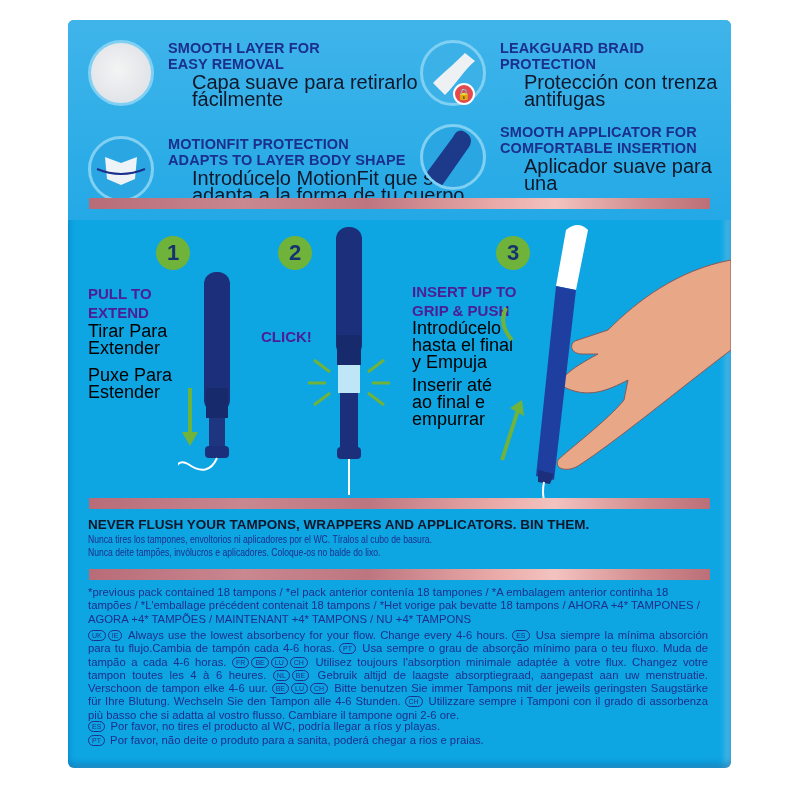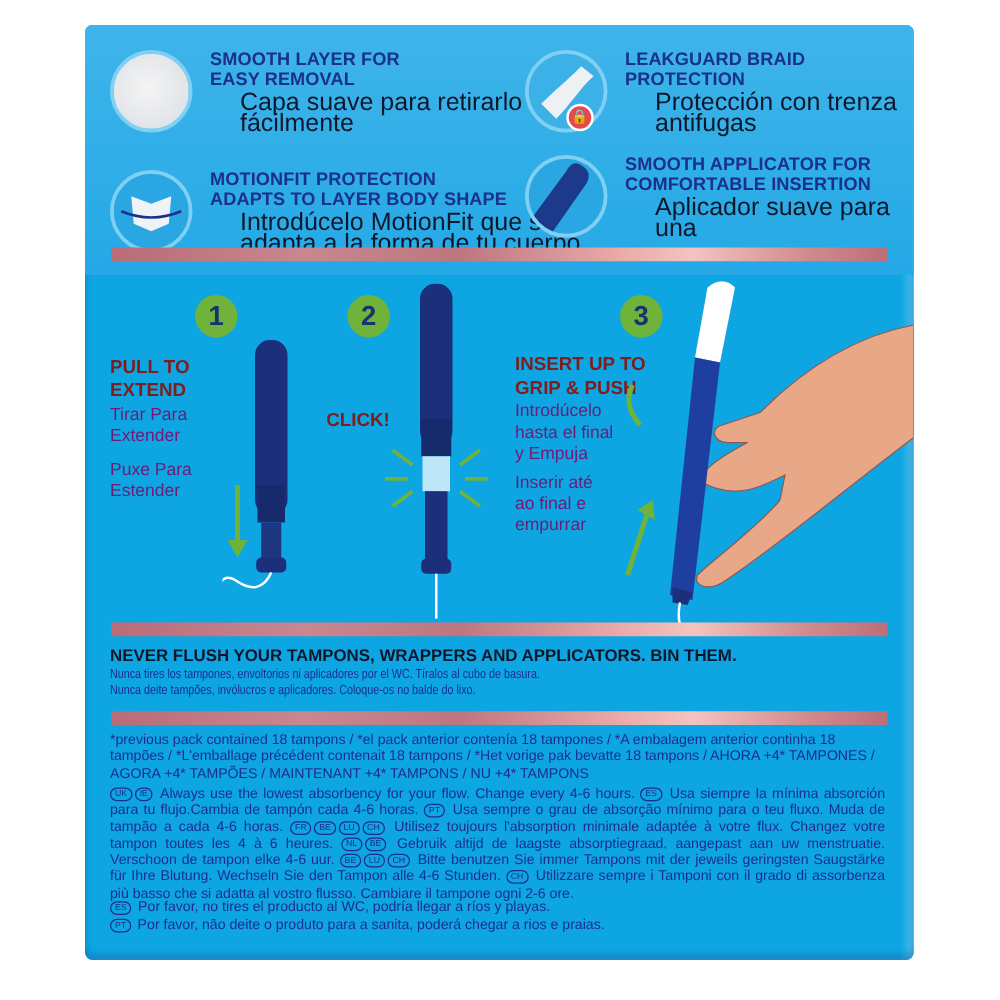--- a/index.html
+++ b/index.html
@@ -6,22 +6,22 @@
   body { width:800px; height:800px; background:#ffffff; position:relative; overflow:hidden; font-family:"Liberation Sans", sans-serif; }
   .box { position:absolute; left:68px; top:20px; width:663px; height:748px; background:#0ea5e3; border-radius:6px; box-shadow: inset 0 2px 0 #5cc3ee, inset 0 -4px 6px rgba(0,60,120,0.35), inset -6px 0 6px rgba(255,255,255,0.25); overflow:hidden; }
   .box::before { content:""; position:absolute; left:0; right:0; top:0; height:200px; background:linear-gradient(180deg,#3fb4ea 0%,#24a9e6 100%); }
   .stripe { position:absolute; left:21px; right:21px; height:11px; background:linear-gradient(90deg,#b86c78 0%,#c98790 25%,#bd7680 45%,#e9a9a7 65%,#f3c3bf 75%,#d08a8c 90%,#bb6f78 100%); }
   .feature { position:absolute; display:flex; align-items:flex-start; }
   .feat-icon { width:66px; height:66px; border-radius:50%; border:3px solid #7fd0f2; box-sizing:border-box; flex:none; position:relative; overflow:hidden; }
   .feat-text { margin-left:14px; }
   .feat-title { color:#1b2f8c; font-weight:bold; font-size:14.5px; line-height:16px; letter-spacing:0.1px; }
   .feat-sub { color:#0f172a; font-size:20px; line-height:17px; margin-top:2px;margin-left:24px; }
   .step-num { position:absolute; width:34px; height:34px; border-radius:50%; background:#6fb33a; color:#16336f; font-weight:bold; font-size:22px; text-align:center; line-height:34px; }
-  .step-title { position:absolute; color:#7f1d1d; font-weight:bold; font-size:15px; line-height:19px; }
-  .step-sub { position:absolute; color:#701a75; font-size:14px; line-height:17px; }
+  .step-title { position:absolute; color:#4c1d95; font-weight:bold; font-size:15px; line-height:19px; }
+  .step-sub { position:absolute; color:#000000; font-size:18px; line-height:17px; }
   .warn-title { position:absolute; left:20px; top:497px; color:#0f172a; font-weight:bold; font-size:13.5px; }
   .warn-line { position:absolute; left:20px; color:#1b2f8c; font-size:10.5px; font-family:"Liberation Sans", sans-serif; transform:scaleX(0.82); transform-origin:left; white-space:nowrap; }
   .fine { position:absolute; left:20px; width:620px; color:#1b2f8c; font-size:11.3px; line-height:13.3px; text-align:justify; }
   .ctry { display:inline-block; border:1px solid #1b2f8c; border-radius:8px; font-size:7px; line-height:9px; padding:0 3px; vertical-align:1px; margin-right:2px; }
   svg { display:block; }
 </style>
 </head>
 <body>
 
 <div class="box">

